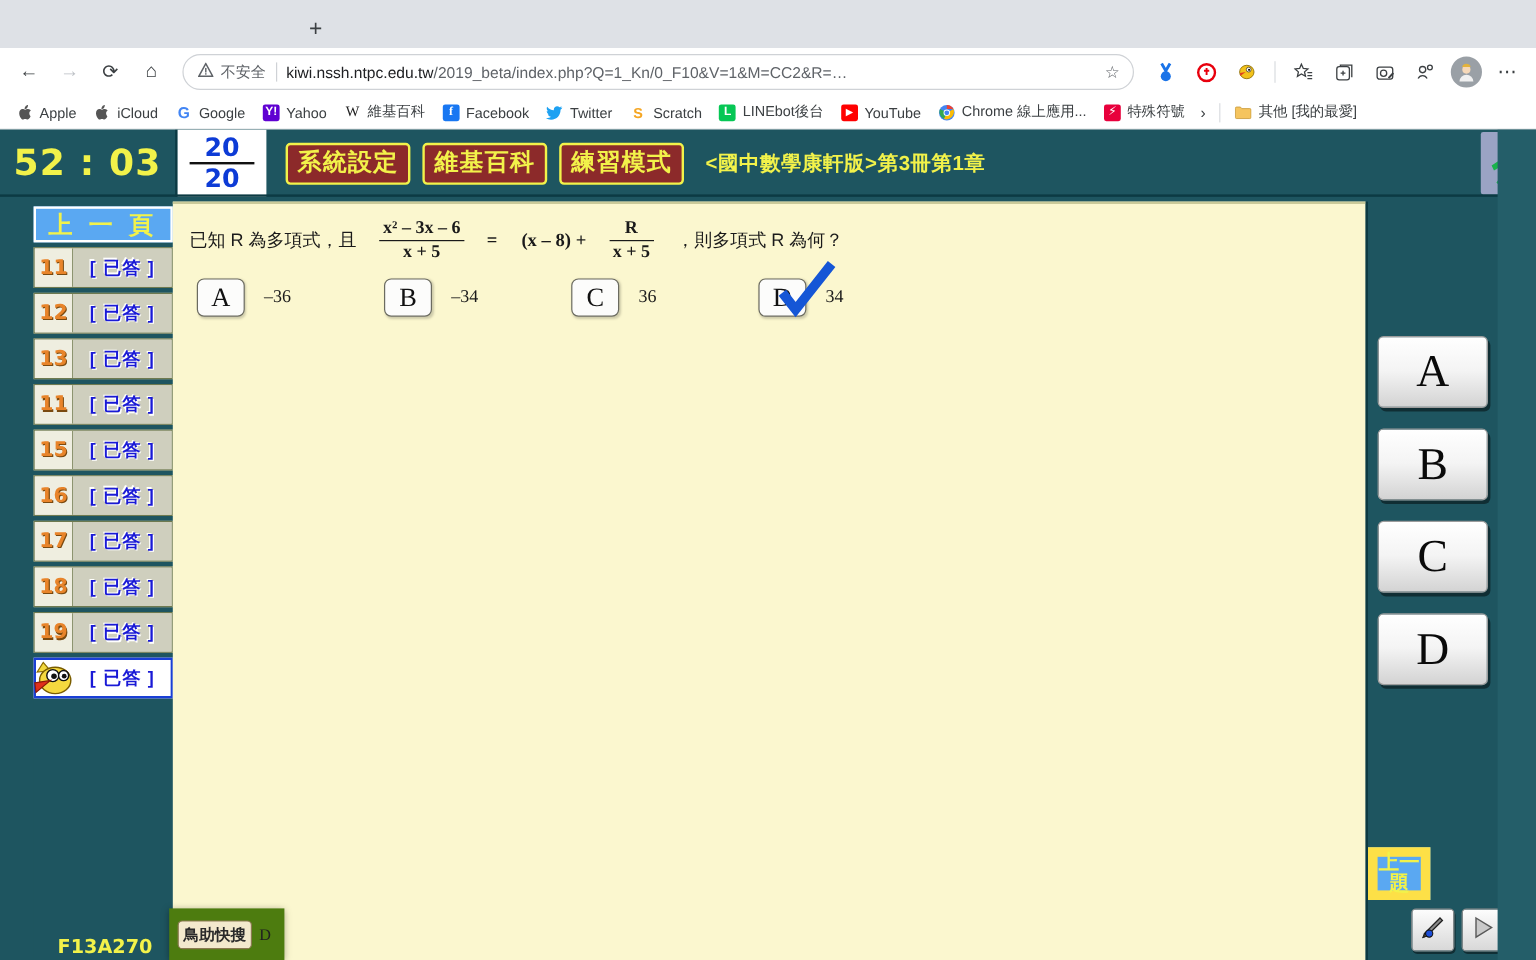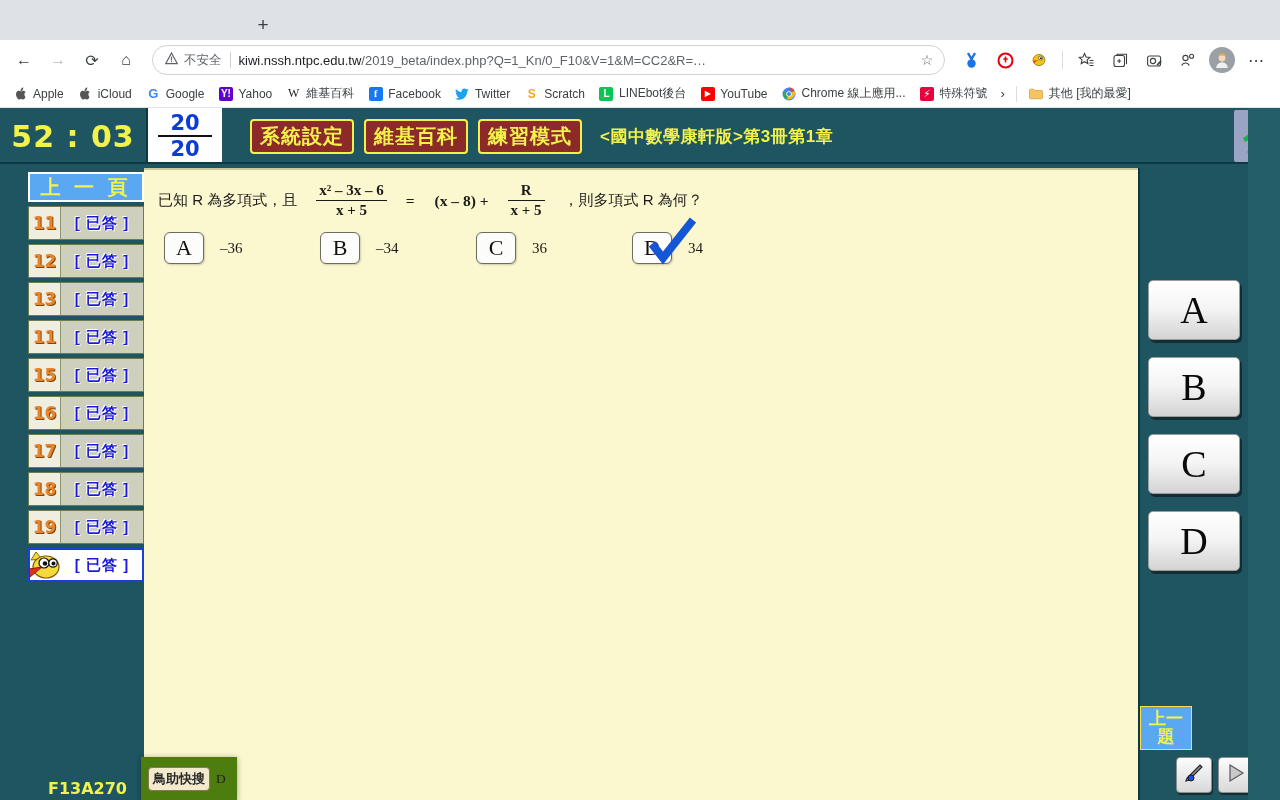--- a/index.html
+++ b/index.html
@@ -94,21 +94,21 @@
     font-family: "DejaVu Sans", sans-serif;
     border-right: 2px solid #0c3a43;
   }
   .frac {
     width: 74px; background: #ffffff; display: flex; flex-direction: column;
     align-items: center; justify-content: center; padding: 3px 0;
   }
   .frac .num, .frac .den { color: #0d3bd6; font-size: 21px; font-weight: bold; line-height: 1.05;
                            font-family: "DejaVu Sans", sans-serif; }
   .frac .bar { width: 54px; height: 2px; background: #111; margin: 1px 0; }
-  .hdr-btns { display: flex; align-items: center; gap: 10px; padding-left: 28px; }
+  .hdr-btns { display: flex; align-items: center; gap: 10px; padding-left: 16px; }
   .hdr-btn {
     background: #8c2a2a; border: 2px solid #f2f24a; border-radius: 4px;
     color: #f2f24a; font-size: 20px; font-weight: bold; padding: 3px 8px;
     letter-spacing: 1px; line-height: 1.25;
   }
   .app-title {
     flex: 1 1 auto; display: flex; align-items: center; padding-left: 18px;
     color: #f2f24a; font-size: 17px; font-weight: bold; letter-spacing: 0.5px;
   }
   .exit-icon {
@@ -186,21 +186,21 @@
   .opt-btn {
     position: absolute; left: 10px; width: 92px; height: 60px;
     background: linear-gradient(#ffffff 0%, #f4f4f4 48%, #d3d3d3 100%);
     border: 1px solid #9c9c9c; border-radius: 5px;
     box-shadow: 2px 3px 0 rgba(0,0,0,0.45);
     display: flex; align-items: center; justify-content: center;
     font-family: "Liberation Serif", serif; font-size: 38px; color: #0a0a0a;
   }
   .prev-q {
     position: absolute; left: 2px; top: 538px; width: 52px; height: 44px;
-    background: #5aa8f2; border: 1px solid #fde047;
+    background: #5aa8f2; border: 8px solid #fde047;
     display: flex; align-items: center; justify-content: center;
     color: #f2f24a; font-size: 17px; font-weight: bold; line-height: 1.05;
     letter-spacing: 0px; text-align: center;
   }
   .bot-btn {
     position: absolute; width: 36px; height: 36px;
     background: linear-gradient(#fdfdfd, #d8d8d8);
     border: 1px solid #8e8e8e; border-radius: 4px;
     box-shadow: 1px 2px 0 rgba(0,0,0,0.45);
     display: flex; align-items: center; justify-content: center;

